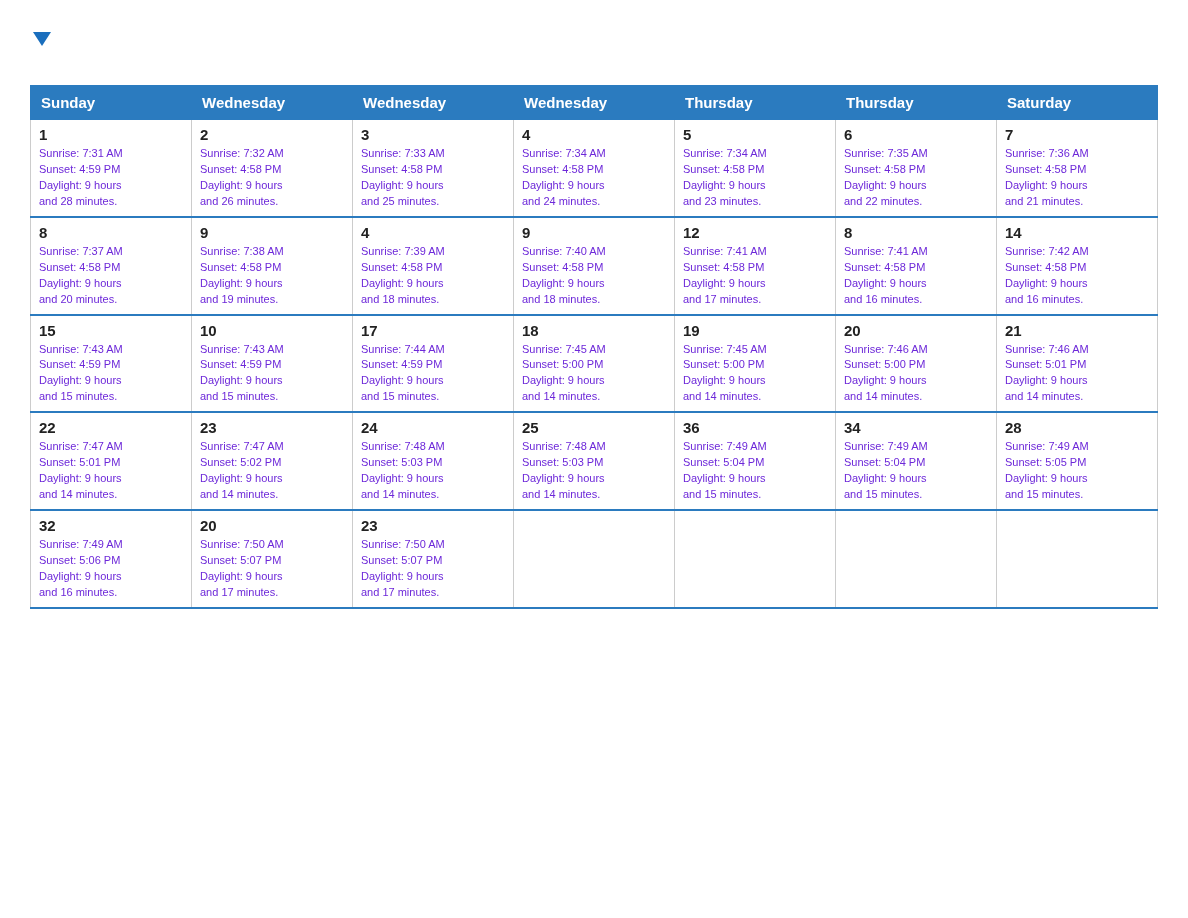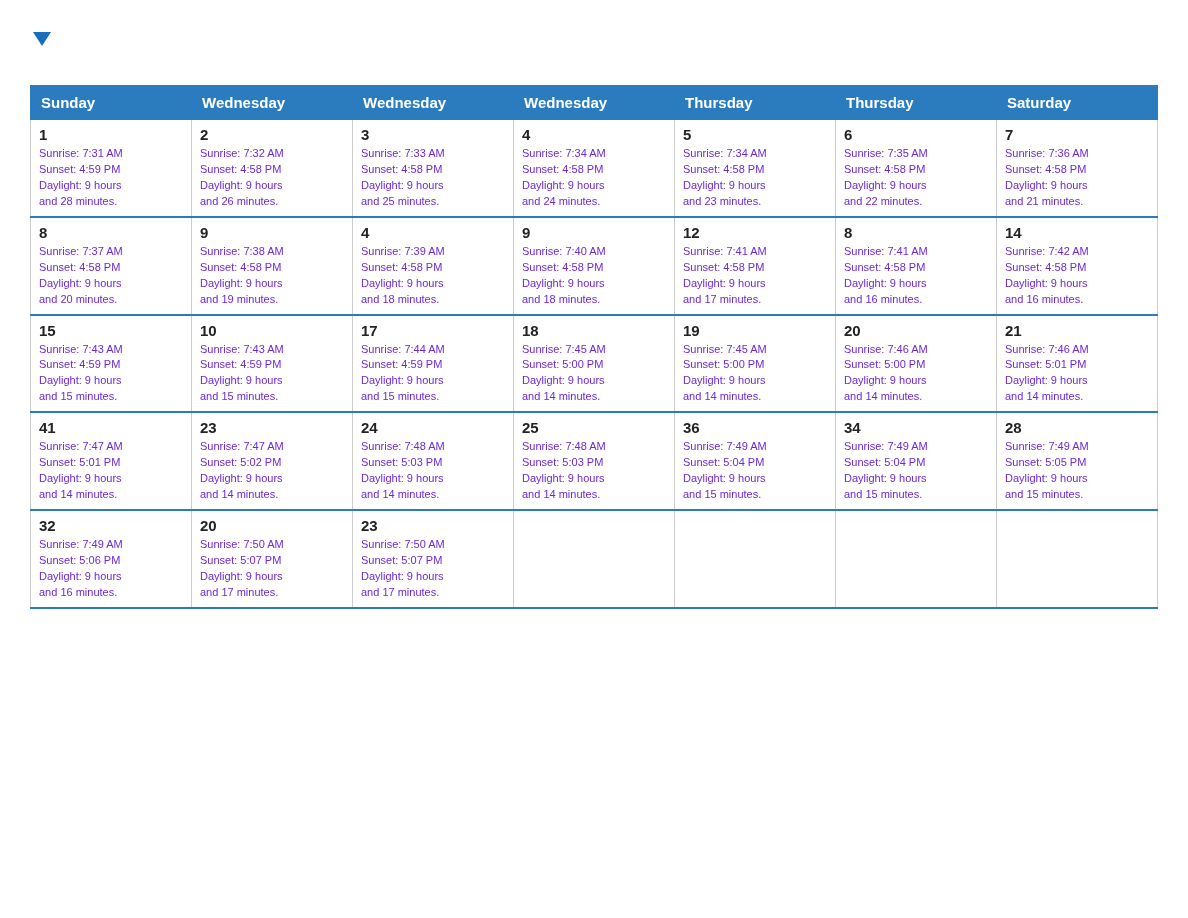--- a/index.html
+++ b/index.html
@@ -279,21 +279,21 @@
         <div class="day-num">21</div>
         <div class="day-info">
           Sunrise: 7:46 AM<br>
           Sunset: 5:01 PM<br>
           Daylight: 9 hours<br>and 14 minutes.
         </div>
       </td>
       </tr>
       <tr>
         <td>
-        <div class="day-num">41</div>
+        <div class="day-num">22</div>
         <div class="day-info">
           Sunrise: 7:47 AM<br>
           Sunset: 5:01 PM<br>
           Daylight: 9 hours<br>and 14 minutes.
         </div>
       </td>
         <td>
         <div class="day-num">23</div>
         <div class="day-info">
           Sunrise: 7:47 AM<br>

